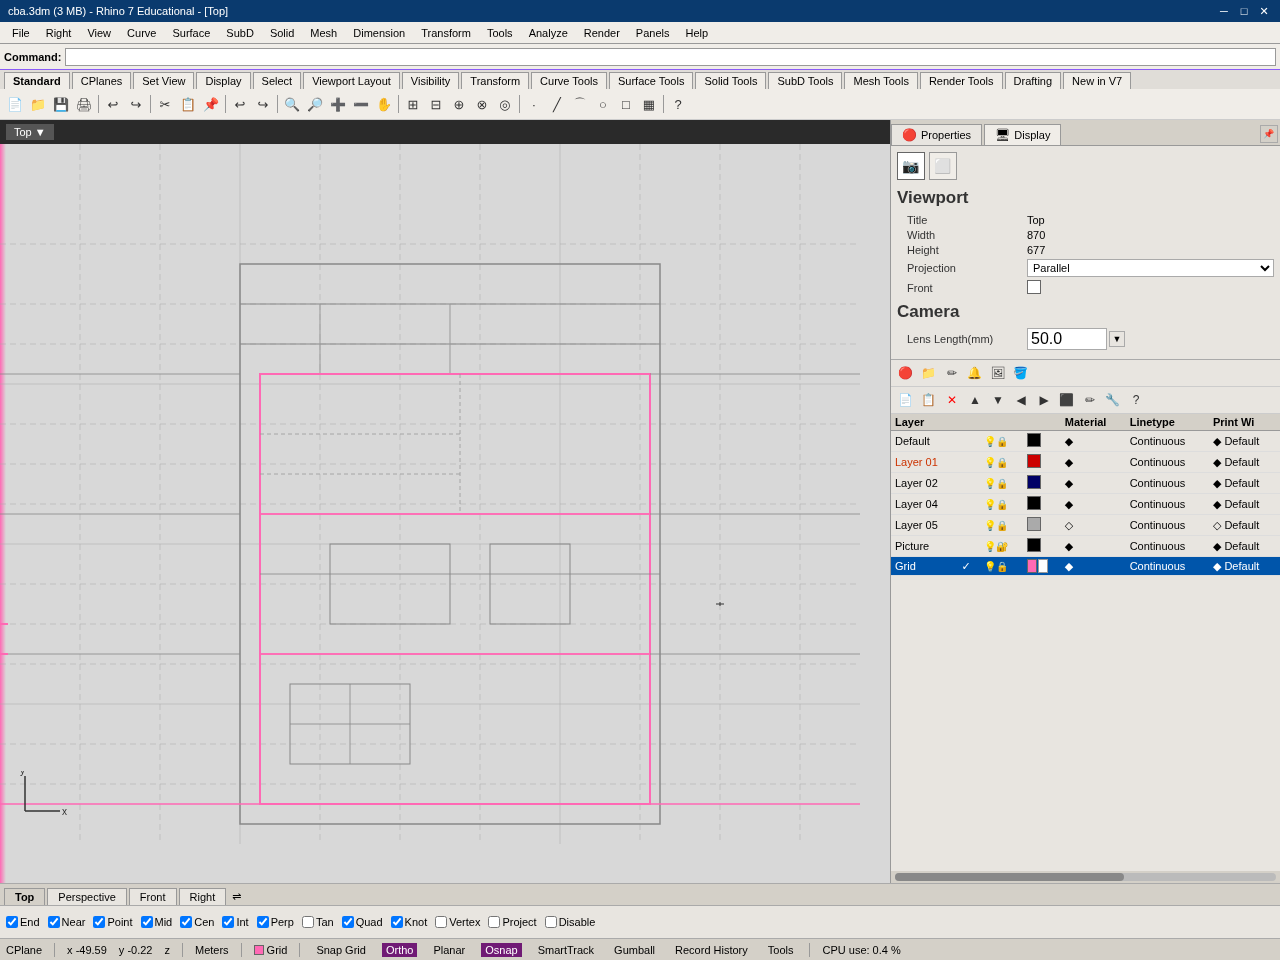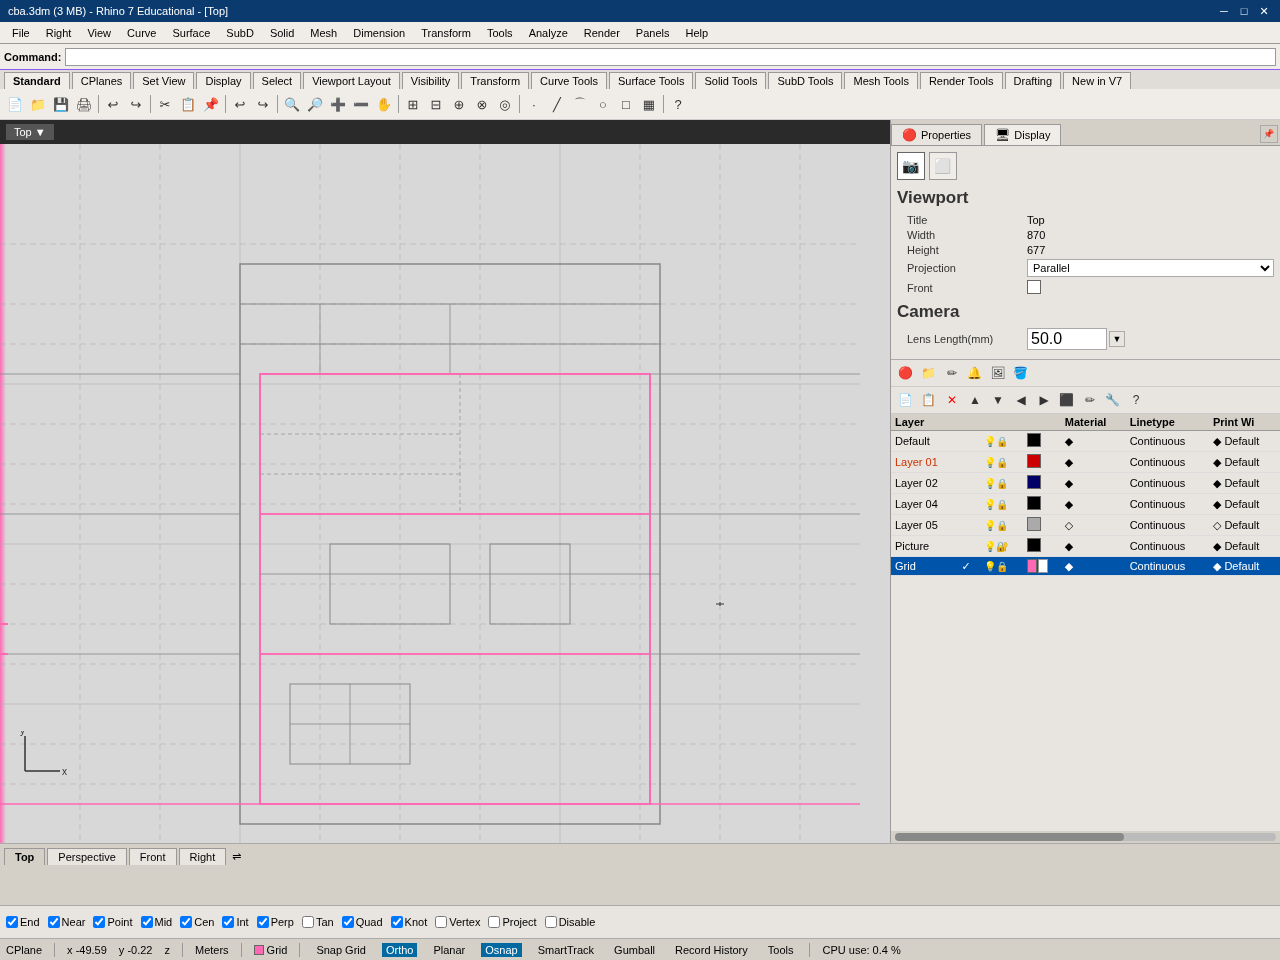--- a/index.html
+++ b/index.html
@@ -72,30 +72,30 @@
     #layers-table tr.selected td { color: white; }
     .color-swatch { width: 14px; height: 14px; border: 1px solid #666; display: inline-block; }
 
     
     #bottom-tabs { height: 22px; background: #d4d0c8; display: flex; align-items: flex-end; padding: 0 4px; border-top: 1px solid #aaa; flex-shrink: 0; }
     #bottom-tabs .btab { padding: 2px 10px; font-size: 11px; cursor: pointer; border: 1px solid #999; border-bottom: none; background: #e8e5e0; margin-right: 2px; }
     #bottom-tabs .btab.active { background: #d4d0c8; font-weight: bold; }
     #bottom-tabs .btab-arrows { padding: 2px 4px; font-size: 11px; cursor: pointer; }
 
     
-    #osnap-bar { height: 24px; background: #e8e5e0; display: flex; align-items: center; padding: 16px 6px; gap: 8px; border-top: 1px solid #aaa; flex-shrink: 0; flex-wrap: nowrap; overflow: hidden; margin-top: 40px; }
+    #osnap-bar { height: 24px; background: #e8e5e0; display: flex; align-items: center; padding: 16px 6px; gap: 8px; border-top: 1px solid #aaa; flex-shrink: 0; flex-wrap: nowrap; overflow: hidden; }
     .osnap-item { display: flex; align-items: center; gap: 2px; font-size: 11px; white-space: nowrap; }
     .osnap-item input[type=checkbox] { width: 12px; height: 12px; }
 
     
     #status-bar { height: 22px; background: #d4d0c8; display: flex; align-items: center; padding: 0 6px; gap: 12px; border-top: 1px solid #aaa; flex-shrink: 0; font-size: 11px; }
     #status-bar .sb-item { display: flex; align-items: center; gap: 3px; }
     #status-bar .sb-sep { width: 1px; height: 14px; background: #999; }
     #status-bar .sb-btn { padding: 1px 4px; cursor: pointer; }
-    #status-bar .sb-btn.active { background: #0369a1; color: white; }
+    #status-bar .sb-btn.active { background: #701a75; color: white; }
     #status-bar .grid-swatch { width: 10px; height: 10px; background: #ff69b4; display: inline-block; border: 1px solid #666; }
 
     #right-panel { position: relative; }
     #layers-hscroll { height: 12px; background: #d4d0c8; display: flex; align-items: center; }
     .hscroll-track { flex: 1; height: 8px; background: #bbb; margin: 0 4px; border-radius: 4px; position: relative; }
     .hscroll-thumb { position: absolute; left: 0; top: 0; width: 60%; height: 100%; background: #888; border-radius: 4px; }
   </style>
 </head>
 <body>
 

